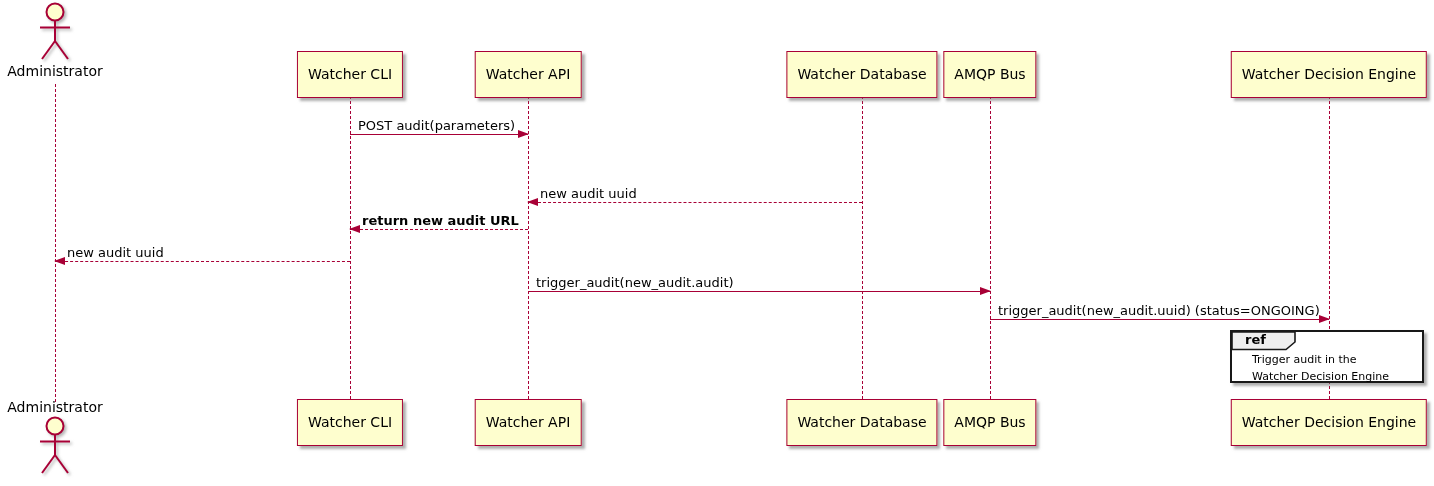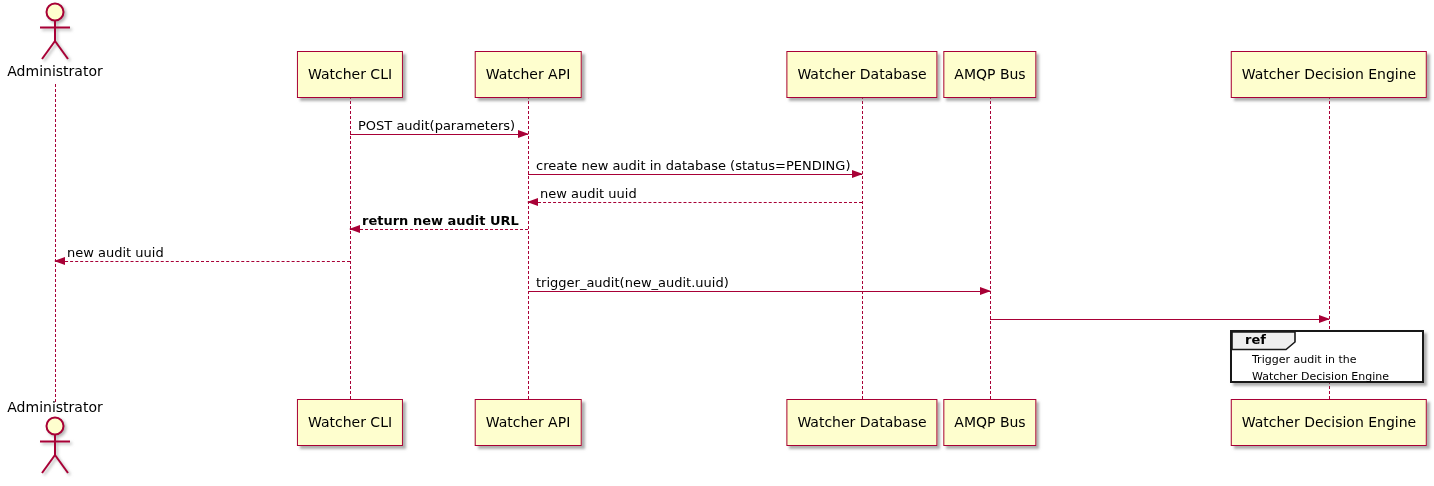--- a/index.html
+++ b/index.html
@@ -88,42 +88,38 @@
     <div class="pbox" style="left: 990px; top: 51px;">AMQP Bus</div>
     <div class="pbox" style="left: 990px; top: 399px;">AMQP Bus</div>
     <div class="lifeline" style="left: 1328.5px; top: 81px; height: 318px;"></div>
     <div class="pbox" style="left: 1329px; top: 51px;">Watcher Decision Engine</div>
     <div class="pbox" style="left: 1329px; top: 399px;">Watcher Decision Engine</div>
     <div class="msg ltr" style="left: 350px; width: 178px; top: 118px;">
       <span class="mlabel">POST audit(parameters)</span>
       <div class="mline"></div>
       <div class="mhead"></div>
     </div>
-    <div class="msg ltr" style="left: 528px; width: 334px; top: 158px;">
-      <span class="mlabel">create new audit in database (status=PENDING)</span>
-      <div class="mline"></div>
-      <div class="mhead"></div>
-    </div>
     <div class="msg rtl dashed" style="left: 528px; width: 334px; top: 186px;">
       <span class="mlabel">new audit uuid</span>
       <div class="mline"></div>
       <div class="mhead"></div>
     </div>
     <div class="msg rtl dashed" style="left: 350px; width: 178px; top: 213px; font-weight: bold;">
       <span class="mlabel">return new audit URL</span>
       <div class="mline"></div>
       <div class="mhead"></div>
     </div>
     <div class="msg rtl dashed" style="left: 55px; width: 295px; top: 245px;">
       <span class="mlabel">new audit uuid</span>
       <div class="mline"></div>
       <div class="mhead"></div>
     </div>
     <div class="msg ltr" style="left: 528px; width: 462px; top: 275px;">
-      <span class="mlabel">trigger_audit(new_audit.uuid)</span>
+      <span class="mlabel">trigger_audit(new_audit.audit)</span>
       <div class="mline"></div>
       <div class="mhead"></div>
     </div>
     <div class="msg ltr" style="left: 990px; width: 339px; top: 303px;">
+      <span class="mlabel">trigger_audit(new_audit.uuid) (status=ONGOING)</span>
       <div class="mline"></div>
       <div class="mhead"></div>
     </div>
   </div>
 
 </body></html>

